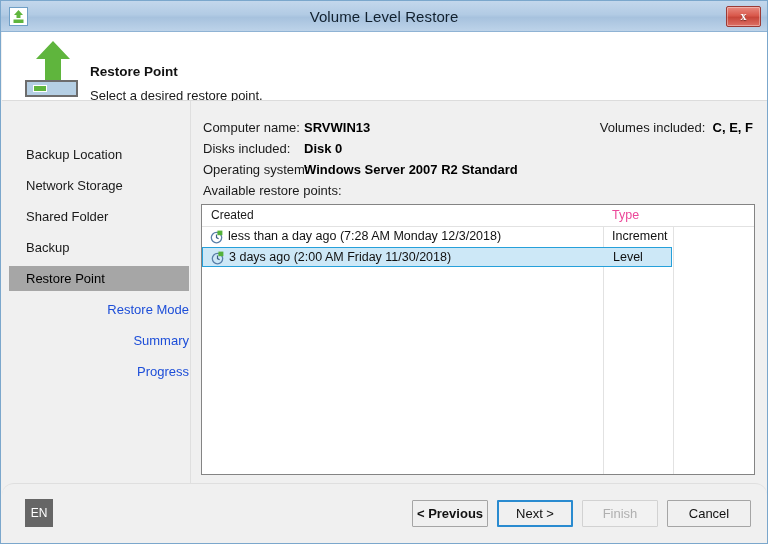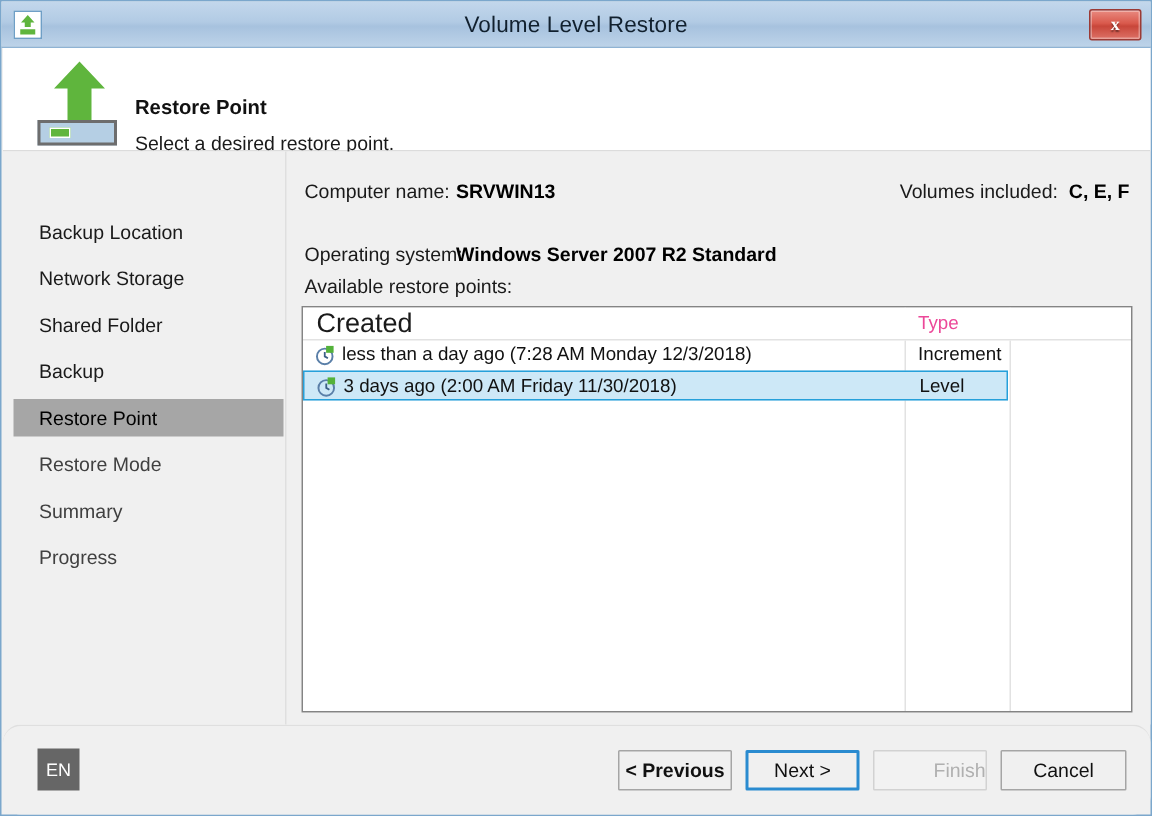--- a/index.html
+++ b/index.html
@@ -146,21 +146,22 @@
     box-sizing: border-box;
     cursor: default;
     white-space: nowrap;
     margin-top: 28px;
   }
   .nav-item.active {
     background: #a6a6a6;
     color: #000000;
   }
   .nav-item.disabled {
-    color: #404040;
+    color: #1d4ed8;
+    text-align: right;
   }
 
   
   .main {
     position: absolute;
     left: 191px; top: 100px;
     width: 575px;
     height: 382px;
     box-sizing: border-box;
     background: #f0f0f0;
@@ -198,21 +199,21 @@
     left: 0; top: 0;
     width: 552px;
     height: 21px;
     background: #ffffff;
     border-bottom: 1px solid #e2e2e2;
   }
   .col-created {
     position: absolute;
     left: 9px; top: 0;
     line-height: 21px;
-    font-size: 18px;
+    font-size: 12px;
     color: #1a1a1a;
   }
   .col-type {
     position: absolute;
     left: 410px; top: 0;
     line-height: 21px;
     font-size: 12.5px;
     color: #ec4899;
   }
   .colsep {
@@ -291,21 +292,21 @@
     font-size: 13px;
     background: #f0f0f0;
     border: 1px solid #a5a5a5;
     color: #111111;
     box-sizing: border-box;
     cursor: pointer;
     border-radius: 1px;
   }
   .btn.prev   { left: 410px; width: 76px; font-weight: bold; }
   .btn.next   { left: 495px; width: 76px; border: 2px solid #2a8bd0; line-height: 23px; }
-  .btn.finish { left: 580px; width: 76px; border-color: #d2d2d2; color: #b0b0b0; background: #f2f2f2; cursor: default; text-align: right; }
+  .btn.finish { left: 580px; width: 76px; border-color: #d2d2d2; color: #b0b0b0; background: #f2f2f2; cursor: default; }
   .btn.cancel { left: 665px; width: 84px; }
 </style>
 </head>
 <body>
 
 <div class="window">
 
   <div class="titlebar">
     <div class="app-icon">
       <svg width="17" height="17" viewBox="0 0 17 17">
@@ -344,20 +345,23 @@
     <div class="nav-item disabled" style="top:230px;">Progress</div>
   </div>
 
   <div class="main">
 
     <div class="info-row r1">
       <span class="lbl w-cn">Computer name:</span><span class="val">SRVWIN13</span>
     </div>
     <div class="info-row rvol">
       <span class="lbl">Volumes included:</span>&nbsp;&nbsp;<span class="val">C, E, F</span>
+    </div>
+    <div class="info-row r2">
+      <span class="lbl w-di">Disks included:</span><span class="val">Disk 0</span>
     </div>
     <div class="info-row r3">
       <span class="lbl w-os">Operating system:</span><span class="val">Windows Server 2007 R2 Standard</span>
     </div>
     <div class="info-row r4">Available restore points:</div>
 
     <div class="listbox">
       <div class="colsep s1"></div>
       <div class="colsep s2"></div>
 

